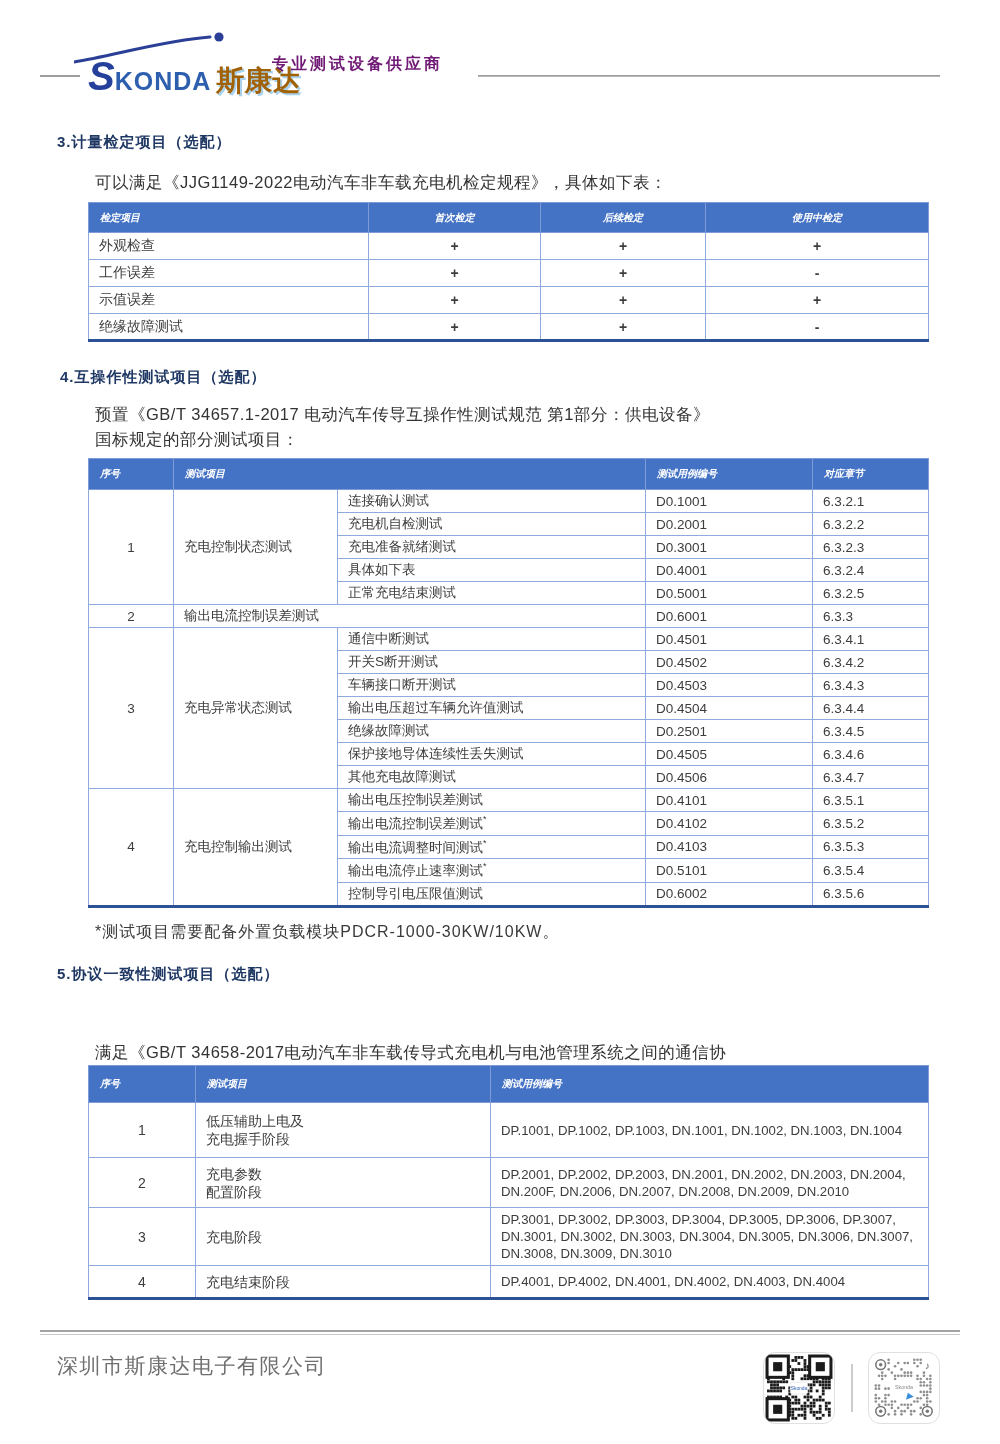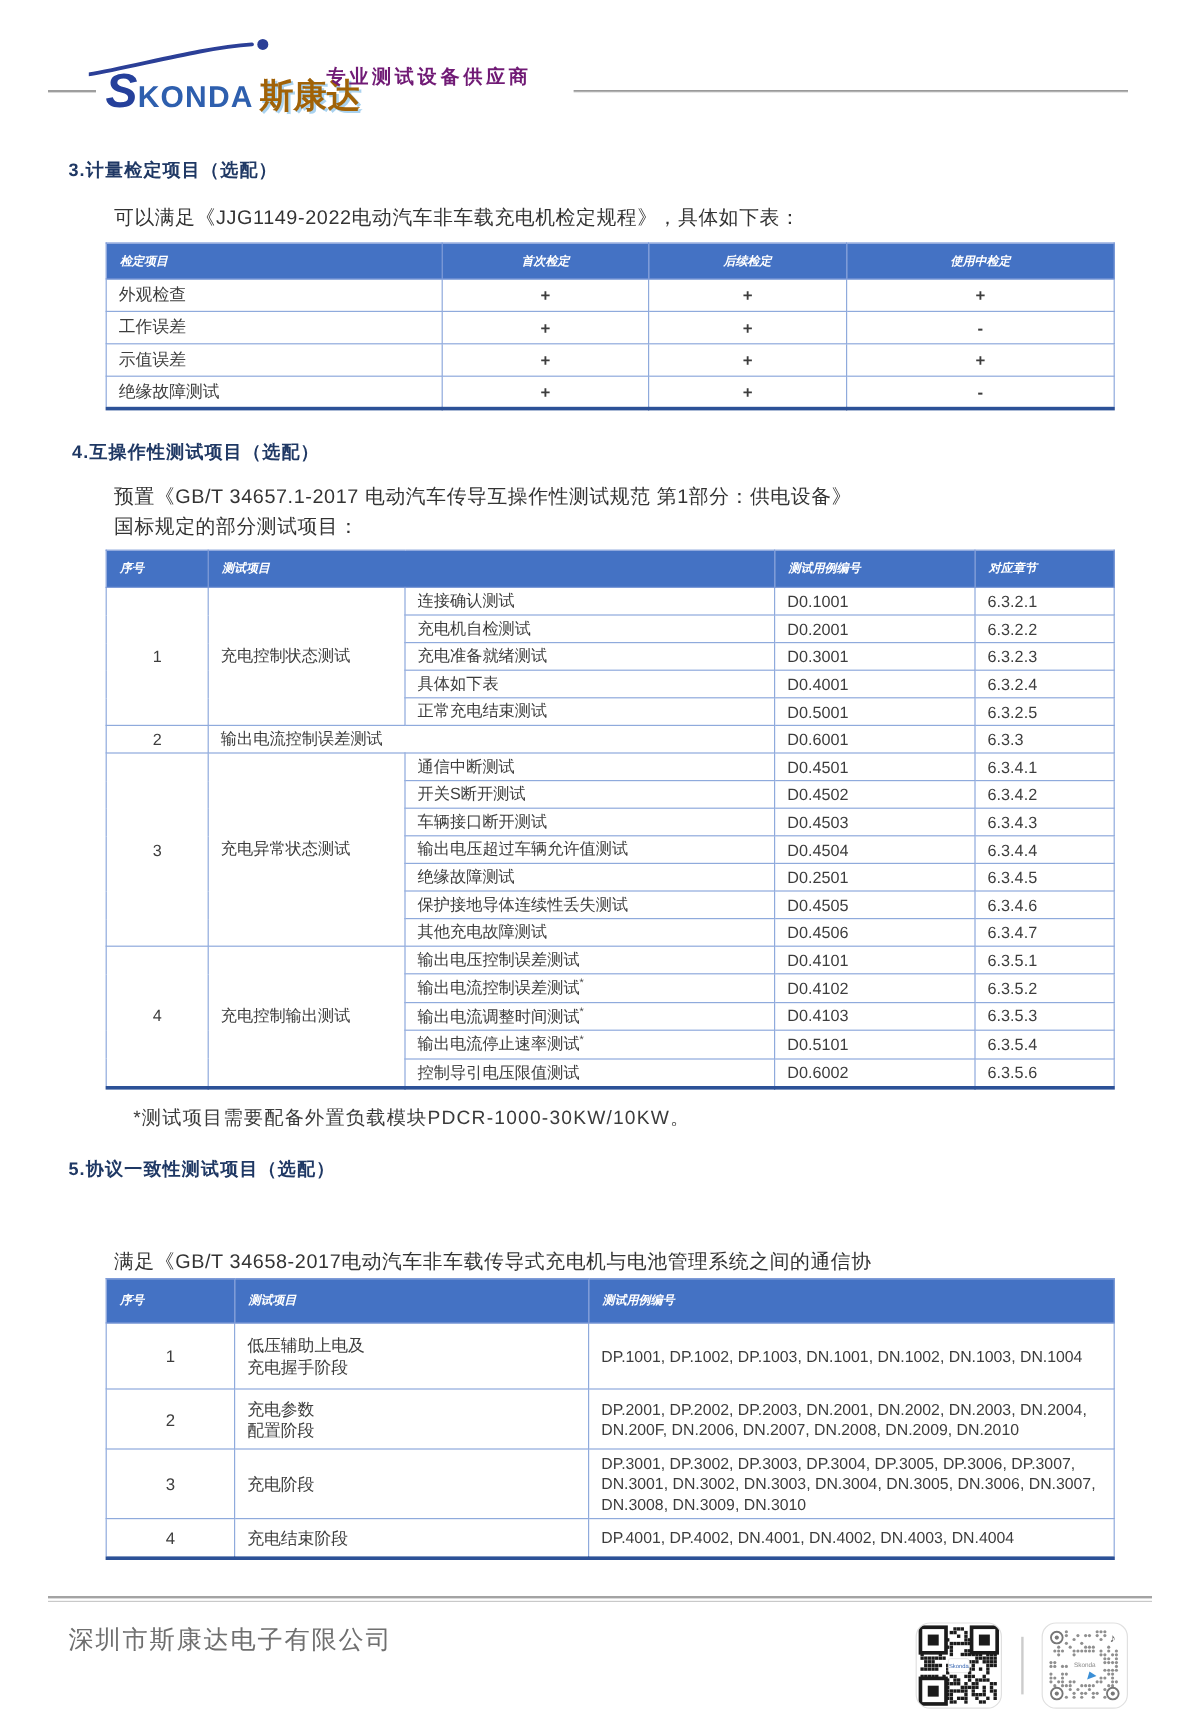--- a/index.html
+++ b/index.html
@@ -230,21 +230,21 @@
           <td>D0.5101</td>
           <td>6.3.5.4</td>
         </tr>
         <tr>
           <td>控制导引电压限值测试</td>
           <td>D0.6002</td>
           <td>6.3.5.6</td>
         </tr>
       </tbody>
   </table>
-  <div class="note" style="left:95px; top:922px;margin-left:16px;">*测试项目需要配备外置负载模块PDCR-1000-30KW/10KW。</div>
+  <div class="note" style="left:95px; top:922px;">*测试项目需要配备外置负载模块PDCR-1000-30KW/10KW。</div>
 
   <div class="sec-title" style="left:57px; top:965px;">5.协议一致性测试项目（选配）</div>
   <div class="intro" style="left:95px; top:1040px; width:810px;">
     <span>满足《GB/T 34658-2017电动汽车非车载传导式充电机与电池管理系统之间的通信协</span><br>
     <span>议一致性测试》中关于非车载充电机的所有测试项目：</span>
   </div>
   <table class="tbl" id="tbl5" style="left:88px; top:1065px;">
     <colgroup>
         <col style="width:107px">
         <col style="width:295px">

